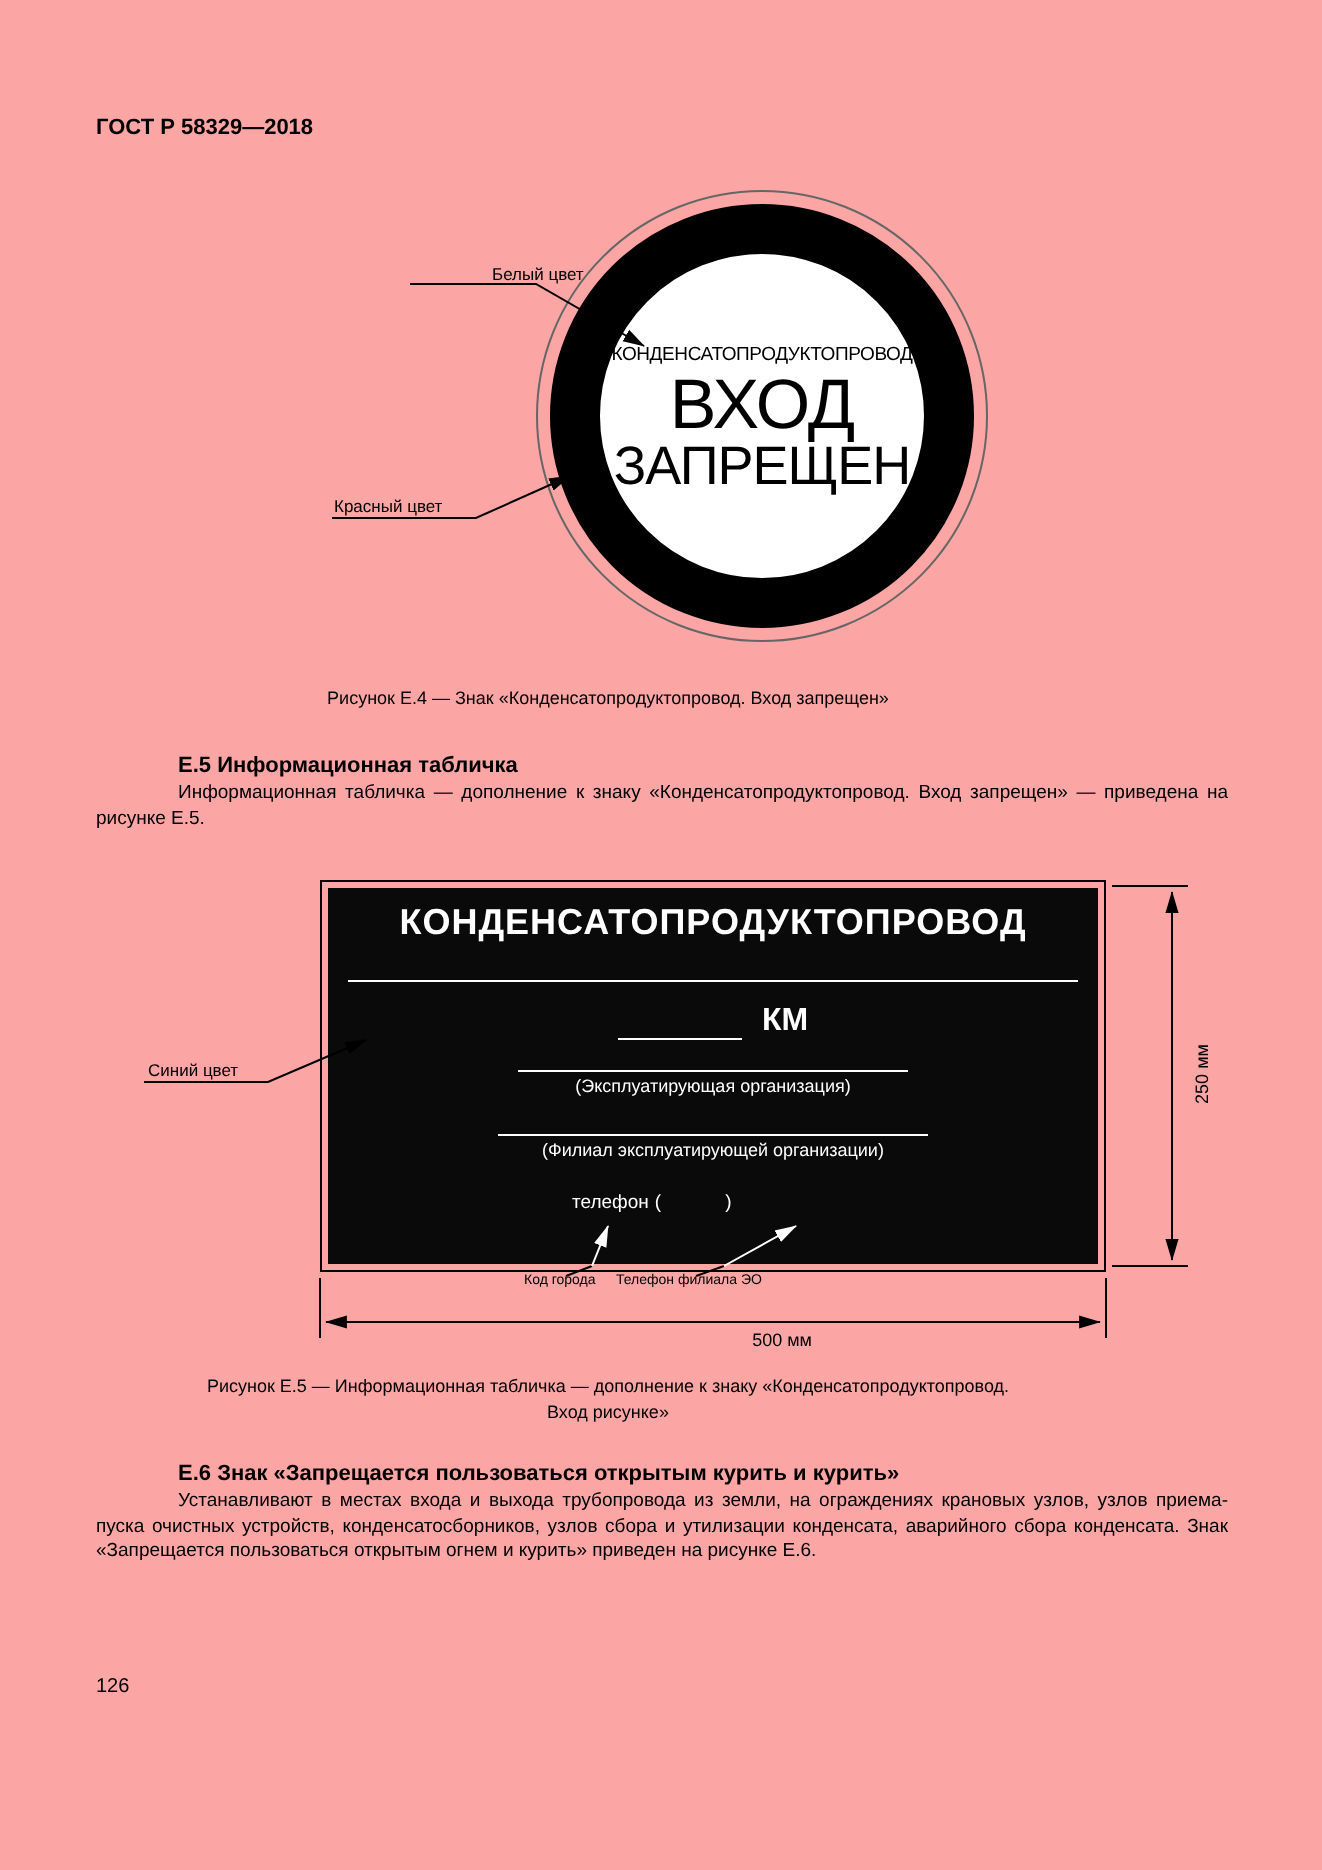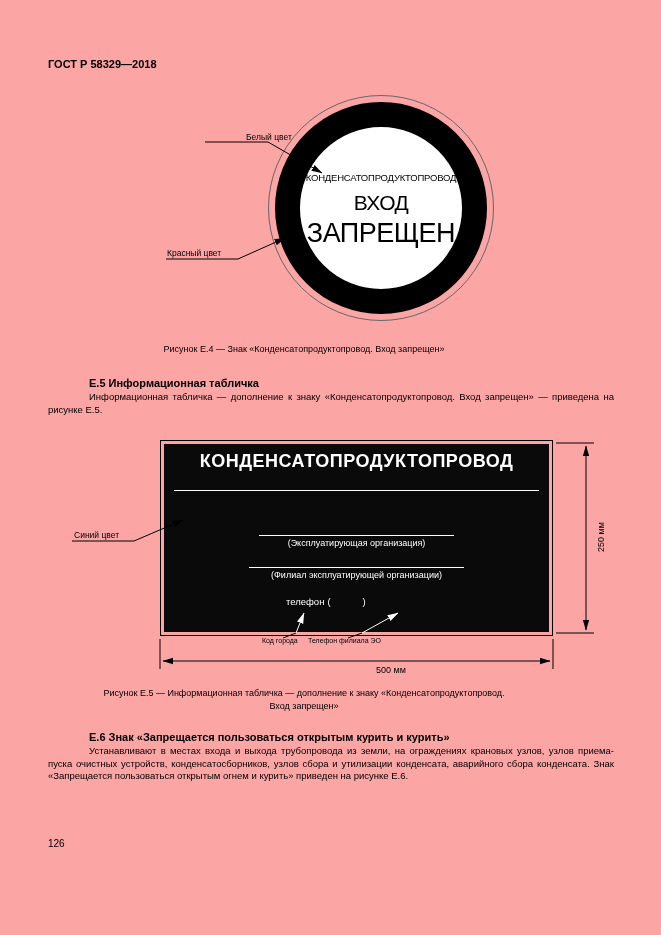--- a/index.html
+++ b/index.html
@@ -21,21 +21,21 @@
     border:1px solid #666; border-radius:50%;
   }
   .sign-ring {
     position:absolute; inset:6px;
     border:25px solid #000; border-radius:50%;
     background:#fff;
     display:flex; align-items:center; justify-content:center;
   }
   .sign-inner { text-align:center; padding-top:4px; }
   .sign-line1 { font-size:9.5px; letter-spacing:-0.2px; white-space:nowrap; }
-  .sign-line2 { font-size:21px; line-height:31px; margin-top:4px; letter-spacing:-0.5px; }
+  .sign-line2 { font-size:35px; line-height:31px; margin-top:4px; letter-spacing:-0.5px; }
   .sign-line3 { font-size:27px; line-height:31px; letter-spacing:-0.5px; }
 
   .leader-label { font-size:8.5px; white-space:nowrap; }
   .lbl-white { left:206px; top:132px;padding-left:40px; }
   .lbl-red   { left:167px; top:248px; }
   .lbl-blue  { left:74px;  top:530px; }
 
   .fig-caption { left:0; width:608px; text-align:center; font-size:9px; }
   .cap-e4 { top:344px; }
   .cap-e5 { top:687px; line-height:13px; }
@@ -118,20 +118,24 @@
 
   <div class="abs fig-caption cap-e4">Рисунок Е.4 — Знак «Конденсатопродуктопровод. Вход запрещен»</div>
 
   <div class="abs sec-heading h-e5">Е.5 Информационная табличка</div>
   <div class="abs body-par p-e5">Информационная табличка — дополнение к знаку «Конденсатопродуктопровод. Вход запрещен» — приведена на рисунке Е.5.</div>
 
   <div class="abs plate">
     <div class="plate-black">
       <div class="plate-title">КОНДЕНСАТОПРОДУКТОПРОВОД</div>
       <div class="plate-rule"></div>
+      <div class="plate-km">
+        <span class="km-blank"></span>
+        <span class="km-text">КМ</span>
+      </div>
       <div class="plate-field f-branch">
         <div class="field-line"></div>
         <div class="field-cap">(Филиал эксплуатирующей организации)</div>
       </div>
       <div class="plate-field f-org">
         <div class="field-line"></div>
         <div class="field-cap">(Эксплуатирующая организация)</div>
       </div>
       <div class="plate-phone">
         <span>телефон</span><span class="paren">(</span><span class="phone-blank"></span><span class="paren">)</span>
@@ -141,21 +145,21 @@
 
   <div class="abs leader-label lbl-blue">Синий цвет</div>
   <div class="abs sub-label lbl-city">Код города</div>
   <div class="abs sub-label lbl-bphone">Телефон филиала ЭО</div>
 
   <div class="abs dim-width-label">500 мм</div>
   <div class="abs dim-height-label">250 мм</div>
 
   <div class="abs fig-caption cap-e5">
     <div>Рисунок Е.5 — Информационная табличка — дополнение к знаку «Конденсатопродуктопровод.</div>
-    <div>Вход запрещен»</div>
+    <div>Вход рисунке»</div>
   </div>
 
   <div class="abs sec-heading h-e6">Е.6 Знак «Запрещается пользоваться открытым курить и курить»</div>
   <div class="abs body-par p-e6">Устанавливают в местах входа и выхода трубопровода из земли, на ограждениях крановых узлов, узлов приема-пуска очистных устройств, конденсатосборников, узлов сбора и утилизации конденсата, аварийного сбора конденсата. Знак «Запрещается пользоваться открытым огнем и курить» приведен на рисунке Е.6.</div>
 
   <div class="abs page-number">126</div>
 
   <svg class="overlay" viewBox="0 0 661 935" xmlns="http://www.w3.org/2000/svg">
     <defs>
       <marker id="arrB" viewBox="0 0 10 8" markerWidth="11" markerHeight="9" refX="9.5" refY="4" orient="auto-start-reverse">

